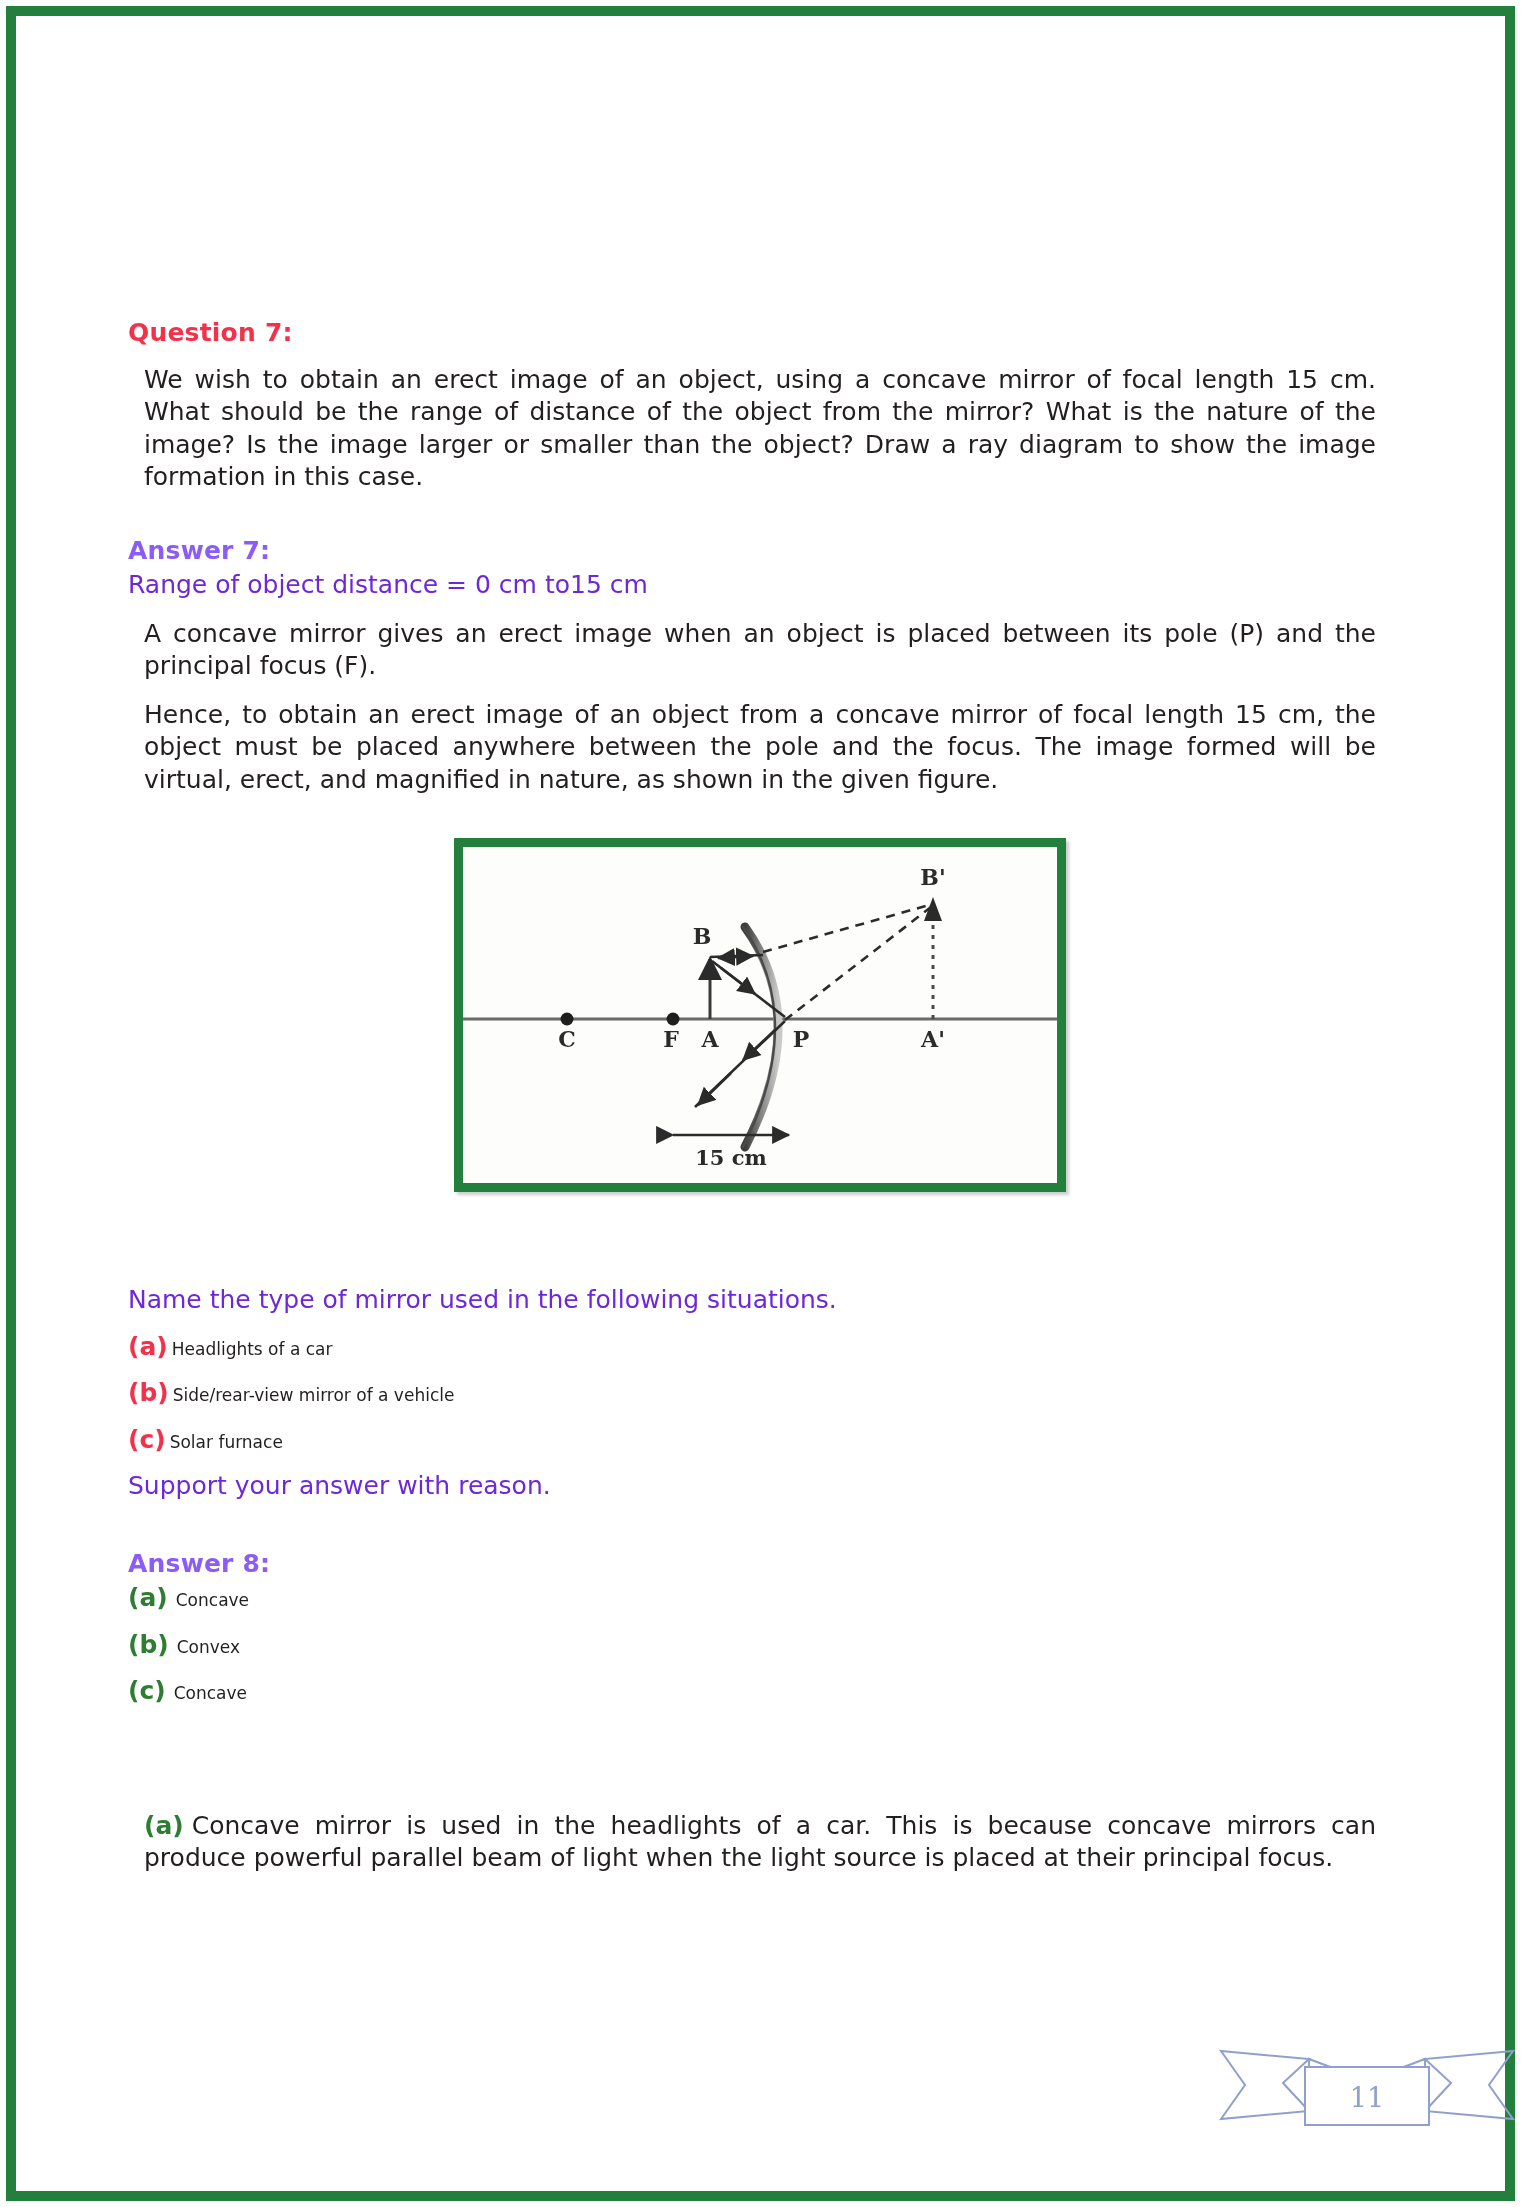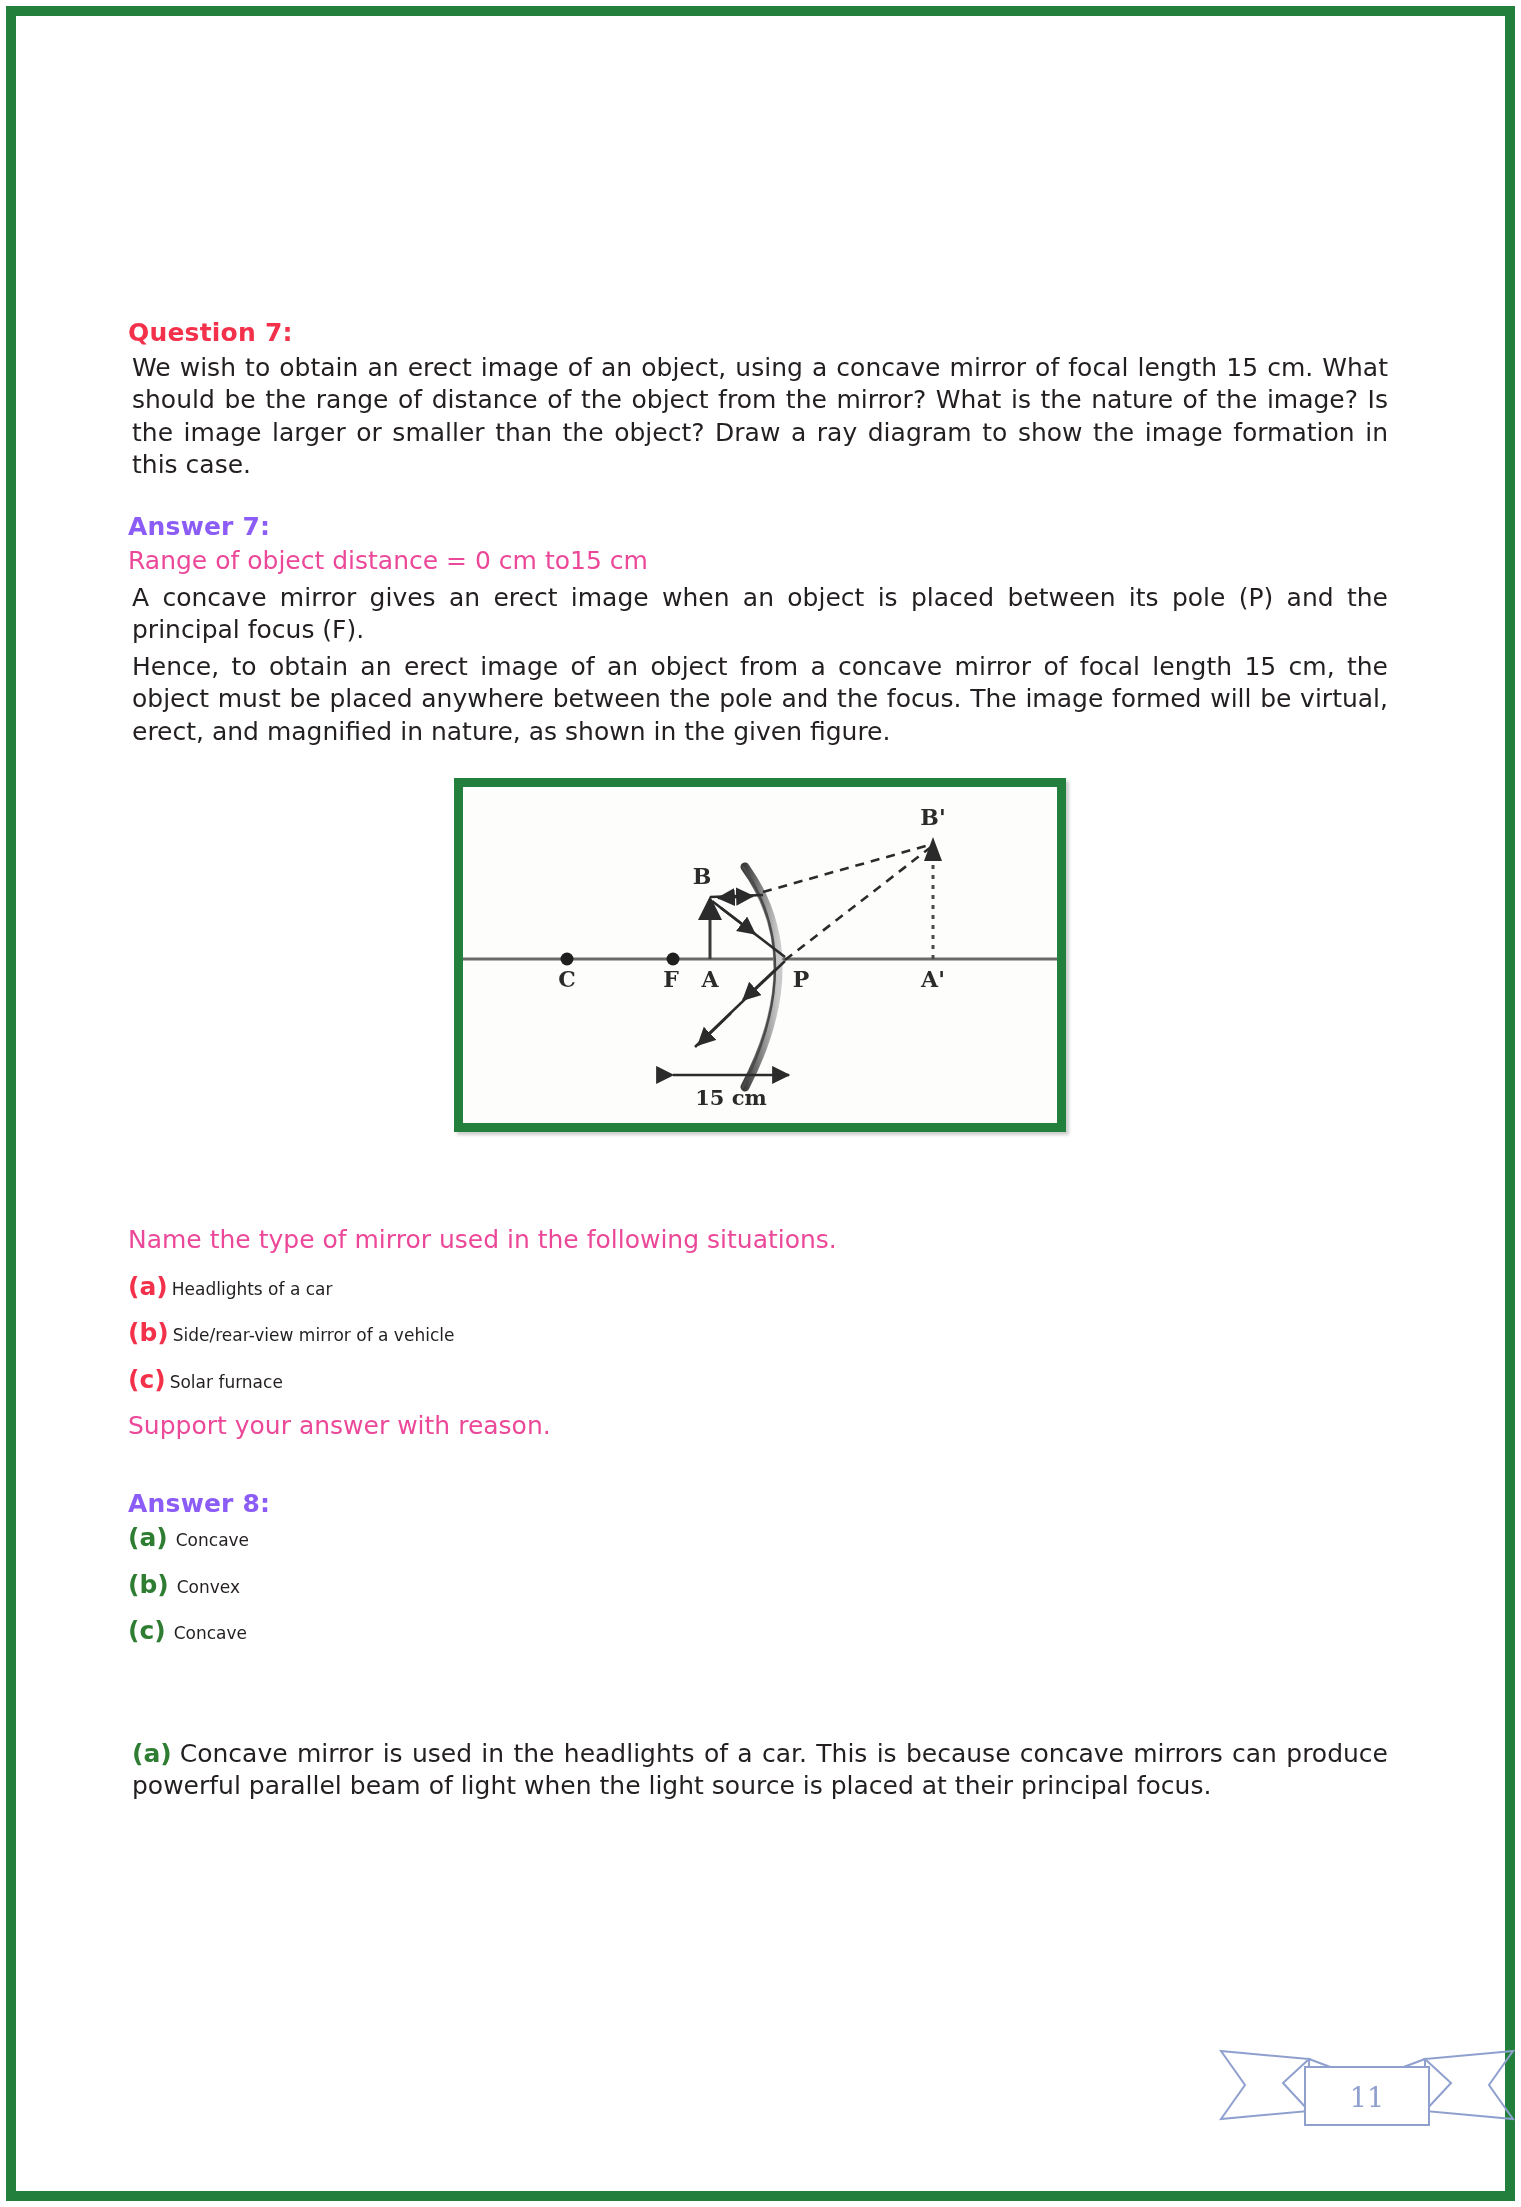--- a/index.html
+++ b/index.html
@@ -60,27 +60,27 @@
     letter-spacing: 0.2px;
     margin: 0 0 4px 0;
     line-height: 1.18;
   }
 
   
   .body-text {
     color: #231f20;
     font-size: 25px;
     line-height: 1.30;
-    margin: 4px;
+    margin: 16px;
     text-align: justify;
     text-justify: inter-word;
   }
 
   .para-line {
-    color: #ec4899;
+    color: #6d28d9;
     font-size: 25px;
     line-height: 1.30;
     margin: 0;
     text-align: left;
   }
 
   
   .list-row {
     display: flex;
     align-items: baseline;

